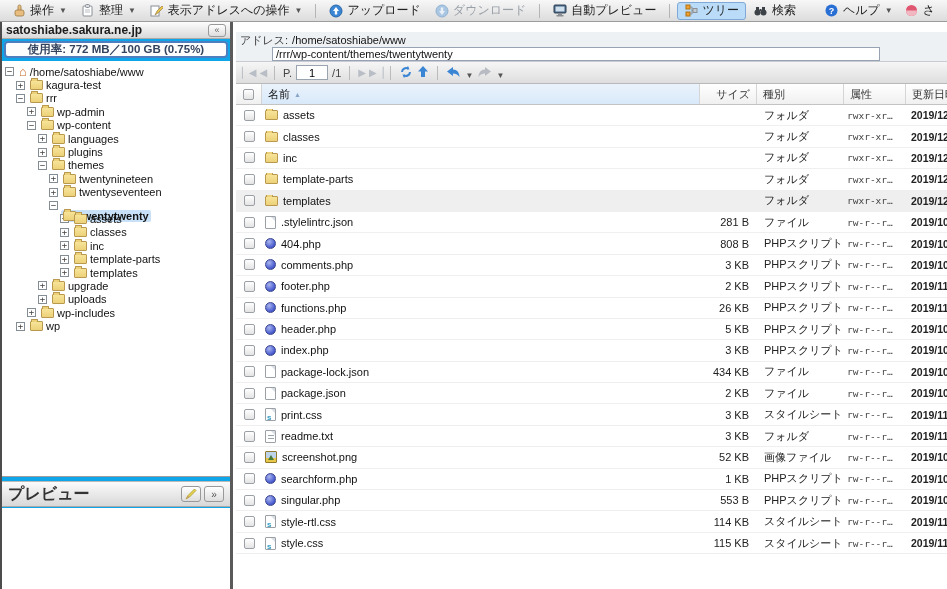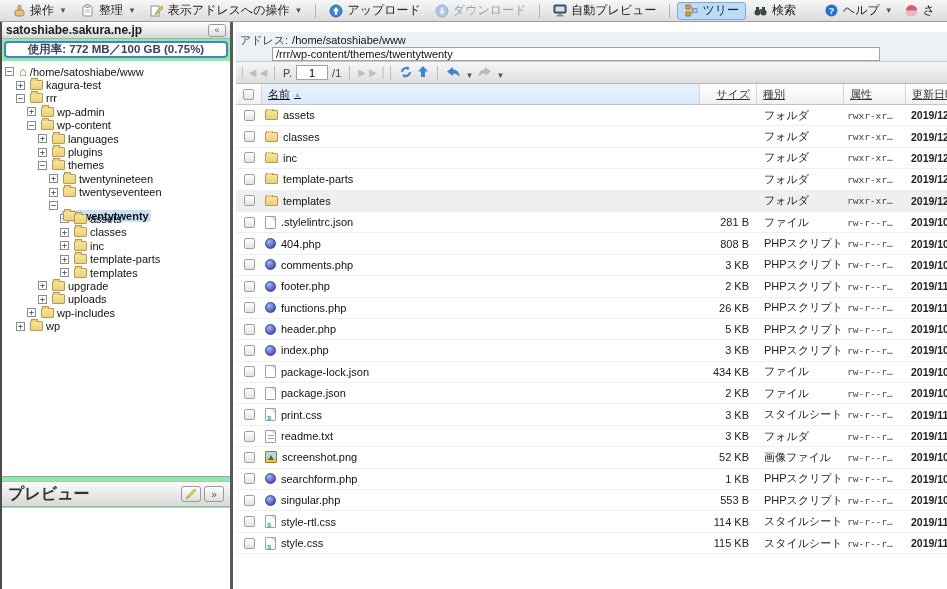--- a/index.html
+++ b/index.html
@@ -15,21 +15,21 @@
     border-radius:3px; cursor:default; white-space:nowrap; color:#222; }
   .tb-btn.active { background:#badcf8; border:1px solid #7fa9d6; }
   .tb-btn.disabled { color:#9aa0a8; }
   .tb-sep { width:1px; height:14px; background:#b5b5b5; margin:0 5px; }
   .caret { font-size:8px; color:#555; margin-left:1px; }
   .tb-right { margin-left:auto; display:flex; align-items:center; }
   .tb-icon { display:inline-flex; width:14px; height:14px; align-items:center; justify-content:center; }
 
   
   .sidebar { position:absolute; top:22px; left:0; width:233px; height:567px;
-    border-left:2px solid #4c4c4c; border-right:3px solid #5a5a5a; background:#86efac; }
+    border-left:2px solid #4c4c4c; border-right:3px solid #5a5a5a; background:#0ea5e9; }
   .side-header { height:17px; background:linear-gradient(#fdfdfd,#d9d9d9); border-bottom:1px solid #aaa;
     display:flex; align-items:center; padding:0 4px; }
   .side-title { font-weight:bold; font-size:12px; color:#1c1c1c; flex:1; }
   .collapse-btn { width:18px; height:13px; border:1px solid #999; border-radius:3px;
     background:linear-gradient(#fff,#ddd); font-size:9px; color:#666; text-align:center; line-height:11px; }
   .usage-bar { margin:2px 2px 1px 2px; height:17px; border:2px solid #4d7fc0; border-radius:4px;
     background:#fdfdfd; display:flex; align-items:center; justify-content:center;
     font-size:11.5px; font-weight:bold; color:#33435e; }
   .tree { position:absolute; top:39px; left:0; right:0; height:416px; overflow:hidden;
     border-bottom:1px solid #9d9d9d; background:#fff; padding-top:4px; }
@@ -64,21 +64,21 @@
   .pagerbar { height:22px; background:linear-gradient(#f6f6f6,#dedede); border-bottom:1px solid #b9b9b9;
     display:flex; align-items:center; padding:0 6px; gap:4px; font-size:11px; color:#444; }
   .nav-glyph { color:#b9bec6; font-size:10px; letter-spacing:-1px; }
   .page-input { width:32px; height:15px; border:1px solid #9aa4b0; text-align:center; font-size:11px; background:#fff; }
   .pg-sep { width:1px; height:14px; background:#bbb; margin:0 4px; }
 
   
   .filetable { position:absolute; top:52px; left:0; right:0; bottom:0; background:#fff; }
   .t-head { display:grid; grid-template-columns:26px 1fr 57px 87px 62px 41px; height:21px;
     background:linear-gradient(#ffffff,#f0f0f0); border-bottom:1px solid #c3c3c3; font-size:11px; color:#333; }
-  .t-head .cell { border-right:1px solid #d5d5d5; display:flex; align-items:center; padding:0 6px;text-decoration:underline; }
+  .t-head .cell { border-right:1px solid #d5d5d5; display:flex; align-items:center; padding:0 6px; }
   .t-head .c-name { background:linear-gradient(#eaf3fc,#d9e9fa); gap:4px; }
   .sort-arrow { font-size:7px; color:#8aa6c6; }
   .t-body { }
   .file-row { display:grid; grid-template-columns:26px 1fr 57px 87px 62px 41px; height:21.4px;
     border-bottom:1px solid #efefef; font-size:11px; align-items:center; background:#fff; }
   .file-row.hl { background:#efefef; }
   .cell { overflow:hidden; white-space:nowrap; }
   .c-check { display:flex; justify-content:center; }
   .checkbox { width:11px; height:11px; border:1px solid #9aa0a6; border-radius:2px;
     background:linear-gradient(#fff,#e4e4e4); display:inline-block; }

